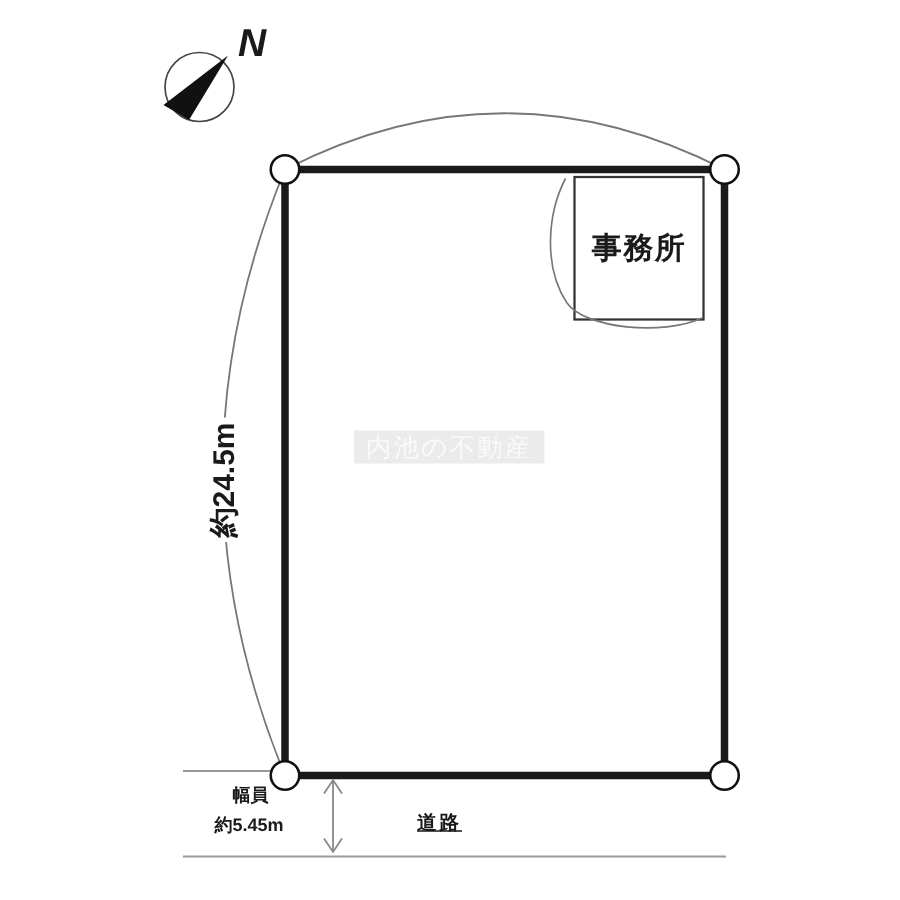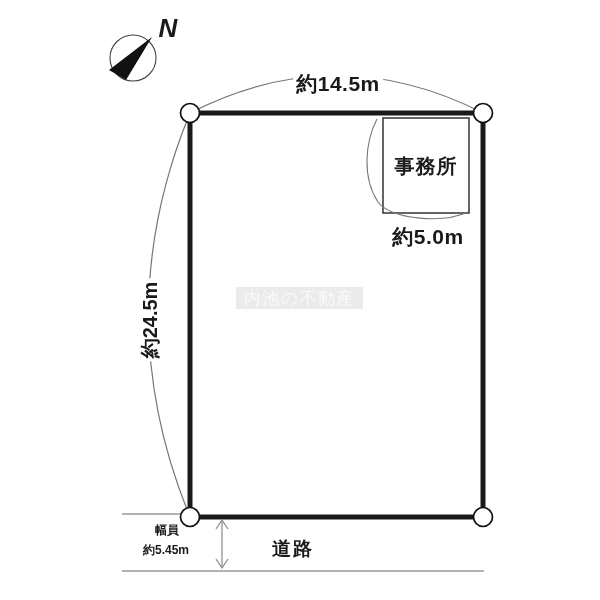--- a/index.html
+++ b/index.html
@@ -21,21 +21,21 @@
     line-height: 1;
   }
   .label.gap-bg { background: #ffffff; padding: 1px 3px; }
   .dim { font-size: 21px; letter-spacing: 0.5px; }
   .dim-small { font-size: 12px; }
   .rotated {
     transform: translate(-50%, -50%) rotate(-90deg);
     font-size: 20px;
   }
   .office-name { font-size: 20px; letter-spacing: 1px; }
-  .road-name { font-size: 19px; letter-spacing: 2px; }
+  .road-name { font-size: 13px; letter-spacing: 2px; text-decoration: underline; }
   .north-label {
     font-size: 26px;
     font-style: italic;
     font-weight: bold;
   }
   .watermark {
     position: absolute;
     left: 236px; top: 287px;
     width: 127px; height: 22px;
     background: #ebebeb;
@@ -80,28 +80,26 @@
     <g fill="#ffffff" stroke="#111111" stroke-width="1.7">
       <circle cx="190" cy="113" r="9.5"></circle>
       <circle cx="483" cy="113" r="9.5"></circle>
       <circle cx="190" cy="517" r="9.5"></circle>
       <circle cx="483" cy="517" r="9.5"></circle>
     </g>
   </svg>
 
   <div class="label north-label" style="left:168px; top:28px;">N</div>
 
-  <div class="label dim gap-bg" style="left:338px; top:83px;">約14.5m</div>
 
   <div class="label rotated gap-bg" style="left:150px; top:320px;">約24.5m</div>
 
 
   <div class="label office-name" style="left:426px; top:166px;">事務所</div>
 
-  <div class="label dim gap-bg" style="left:428px; top:236px;">約5.0m</div>
 
   <div class="label dim-small" style="left:167px; top:530px;">幅員</div>
 
   <div class="label dim-small" style="left:166px; top:550px;">約5.45m</div>
 
   <div class="label road-name" style="left:293px; top:548px;">道路</div>
 
   <div class="watermark">内池の不動産</div>
 
 </div>

